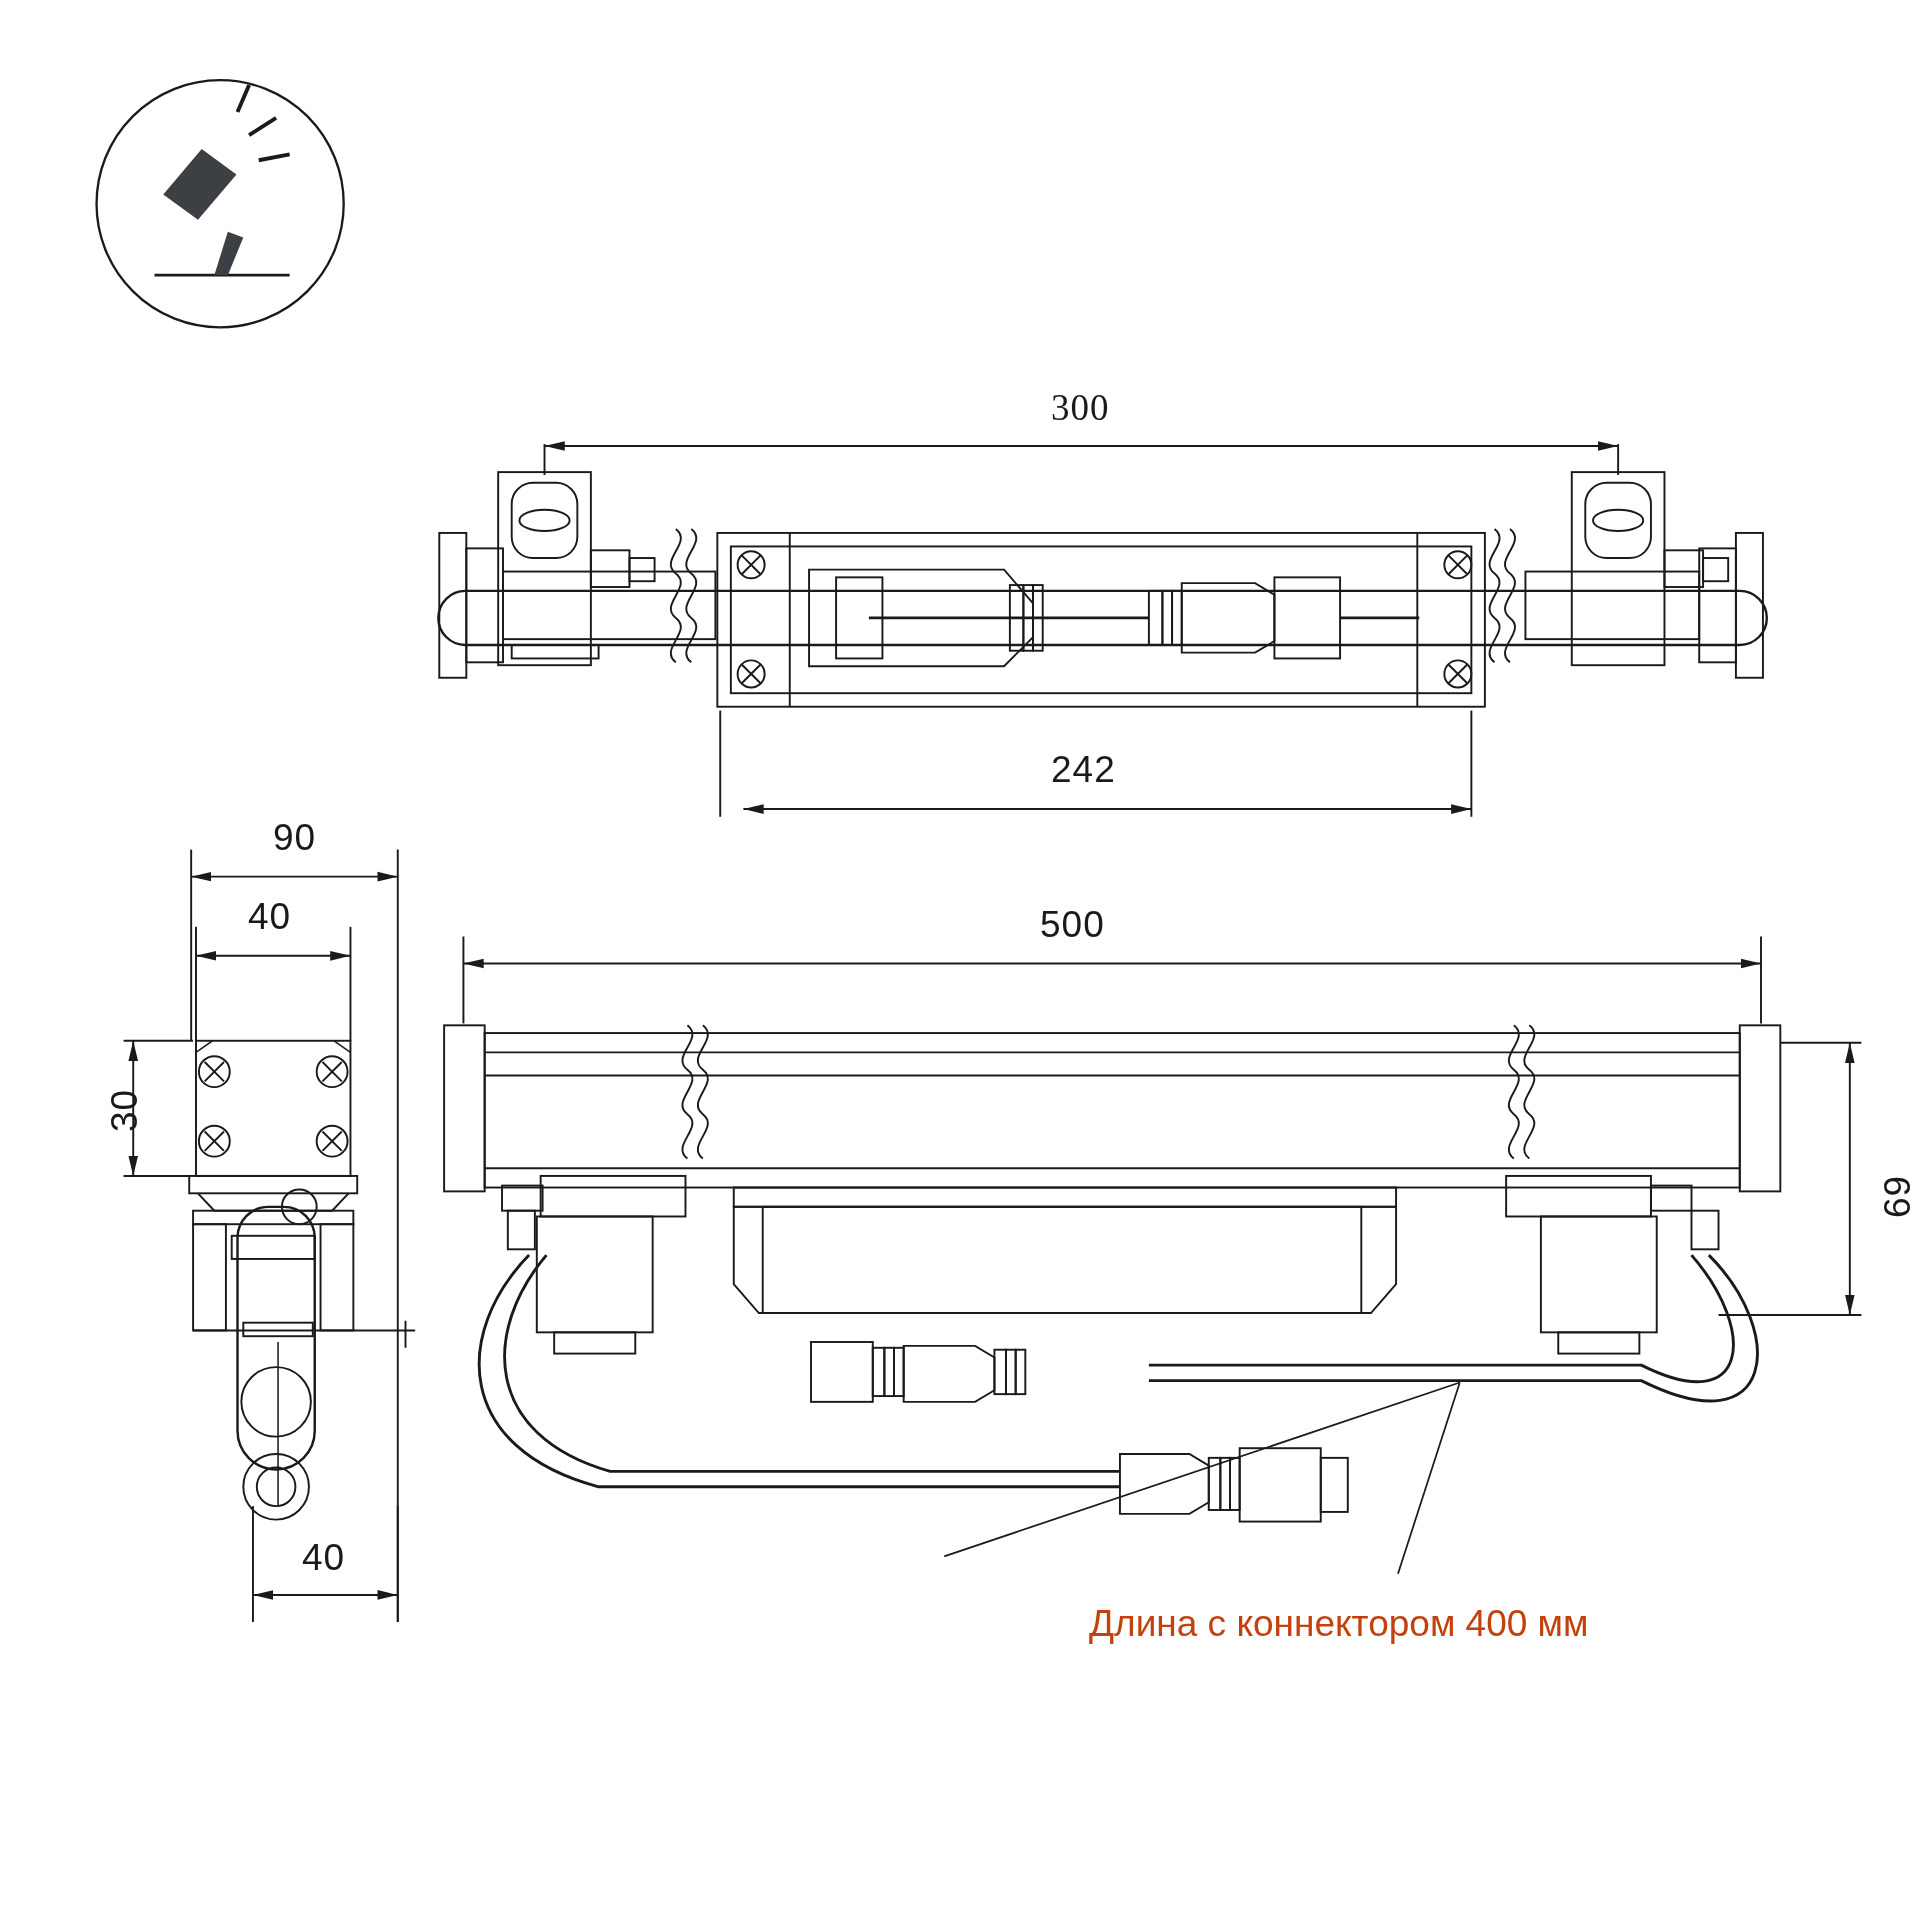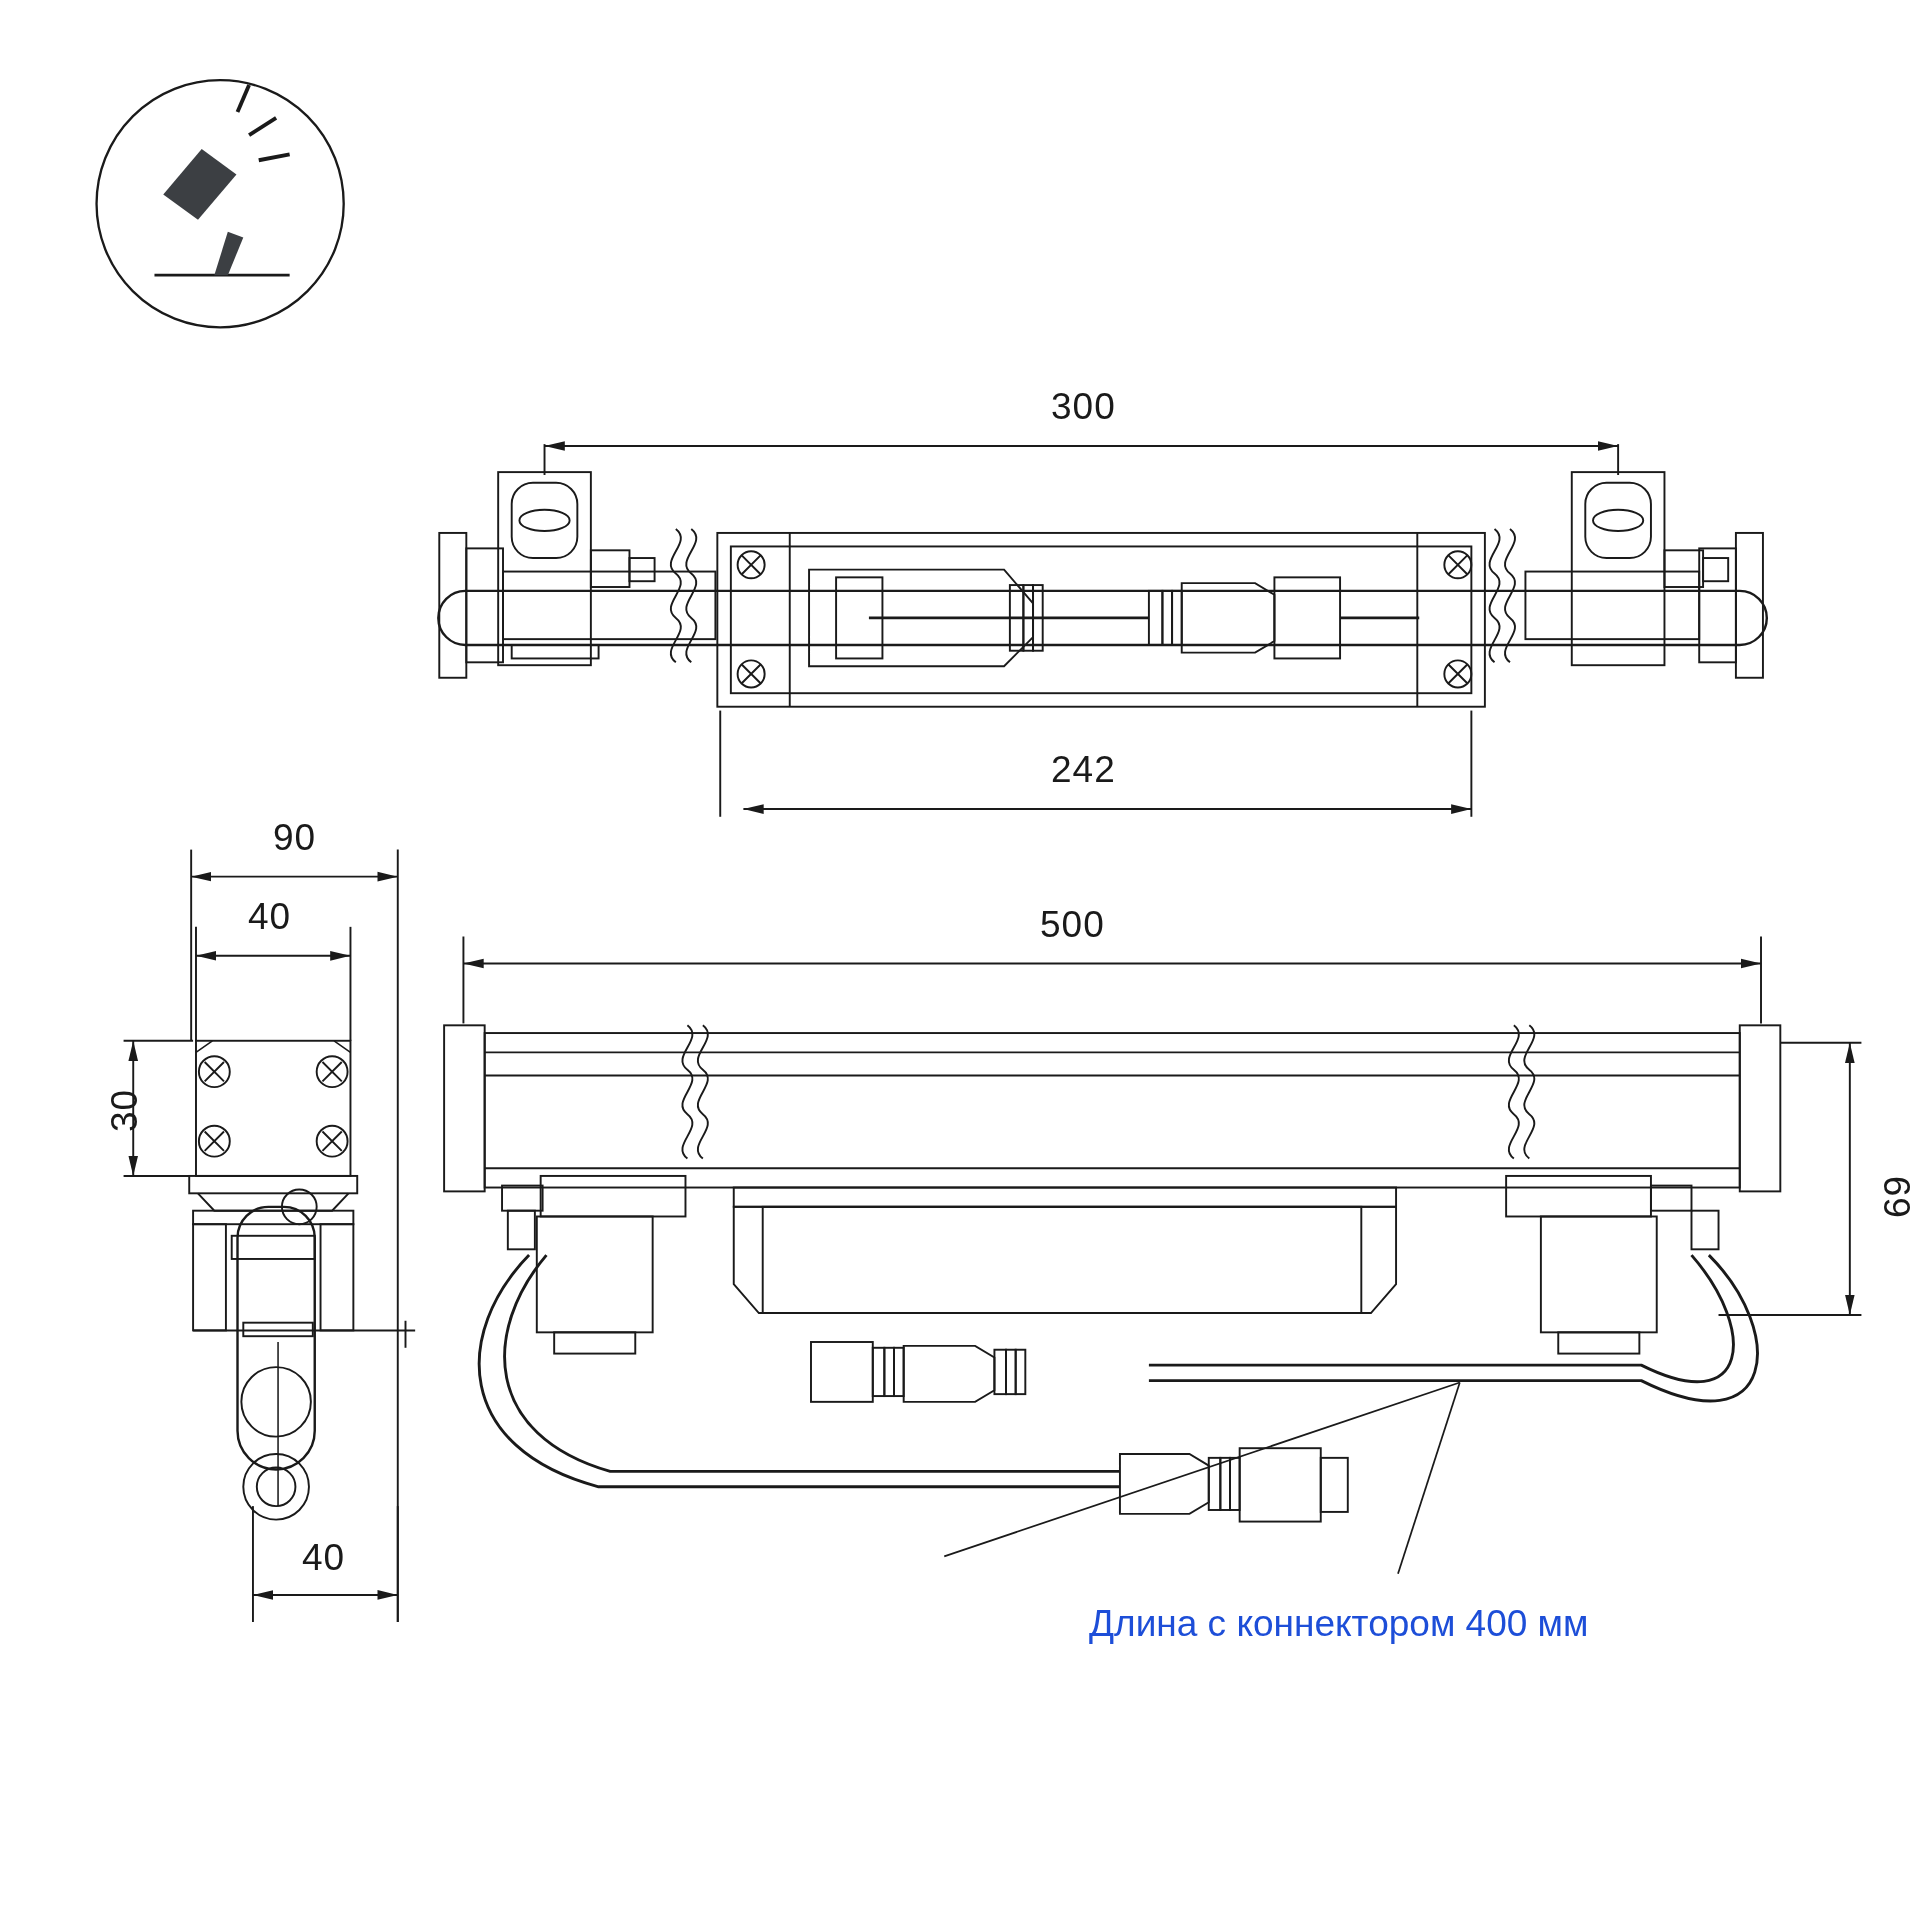--- a/index.html
+++ b/index.html
@@ -1,21 +1,21 @@
 <!DOCTYPE html>
 <html><head>
 <meta charset="utf-8">
 <style>
   html,body{margin:0;padding:0;background:#ffffff;}
   body{width:1929px;height:1929px;position:relative;font-family:"Liberation Sans",sans-serif;color:#1a1a1a;overflow:hidden;}
   .stage{position:absolute;left:0;top:0;width:1929px;height:1929px;}
   svg{display:block;}
   .dimtxt{position:absolute;font-size:37px;color:#1a1a1a;letter-spacing:1px;white-space:nowrap;}
   .dimtxt.rot{transform:rotate(-90deg);transform-origin:left top;}
-  .note{position:absolute;font-size:37px;color:#1d4ed8;white-space:nowrap;}
+  .note{position:absolute;font-size:37px;color:#c2410c;white-space:nowrap;}
 </style>
 </head>
 <body>
 
 <div class="stage">
 
 <svg width="1929" height="1929" viewBox="0 0 1998 1998" xmlns="http://www.w3.org/2000/svg">
   <defs>
     <marker id="arrL" markerWidth="22" markerHeight="12" refX="1" refY="6" orient="auto" markerUnits="userSpaceOnUse">
       <path d="M22,1 L1,6 L22,11 Z" fill="#1a1a1a"></path>
@@ -226,21 +226,21 @@
 
     <g>
       <line x1="1844" y1="1080" x2="1928" y2="1080"></line>
       <line x1="1780" y1="1362" x2="1928" y2="1362"></line>
       <line x1="1916" y1="1080" x2="1916" y2="1362" marker-start="url(#arrL)" marker-end="url(#arrR)"></line>
     </g>
 
   </g>
 </svg>
 
-<div class="dimtxt" style="left:1051px;top:386px;">300</div>
+<div class="dimtxt" style="left:1051px;top:386px;font-family:Liberation Serif, serif;">300</div>
 <div class="dimtxt" style="left:1051px;top:749px;">242</div>
 <div class="dimtxt" style="left:1040px;top:904px;">500</div>
 <div class="dimtxt" style="left:273px;top:817px;">90</div>
 <div class="dimtxt" style="left:248px;top:896px;">40</div>
 <div class="dimtxt rot" style="left:104px;top:1132px;">30</div>
 <div class="dimtxt" style="left:302px;top:1537px;">40</div>
 <div class="dimtxt rot" style="left:1877px;top:1218px;">69</div>
 
 <div class="note" style="left:1089px;top:1603px;">Длина с коннектором 400 мм</div>
 

